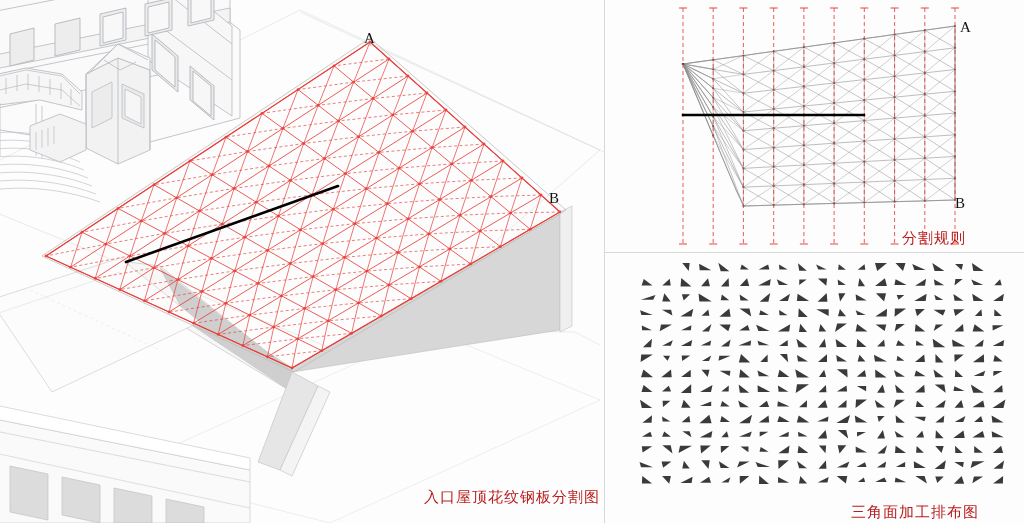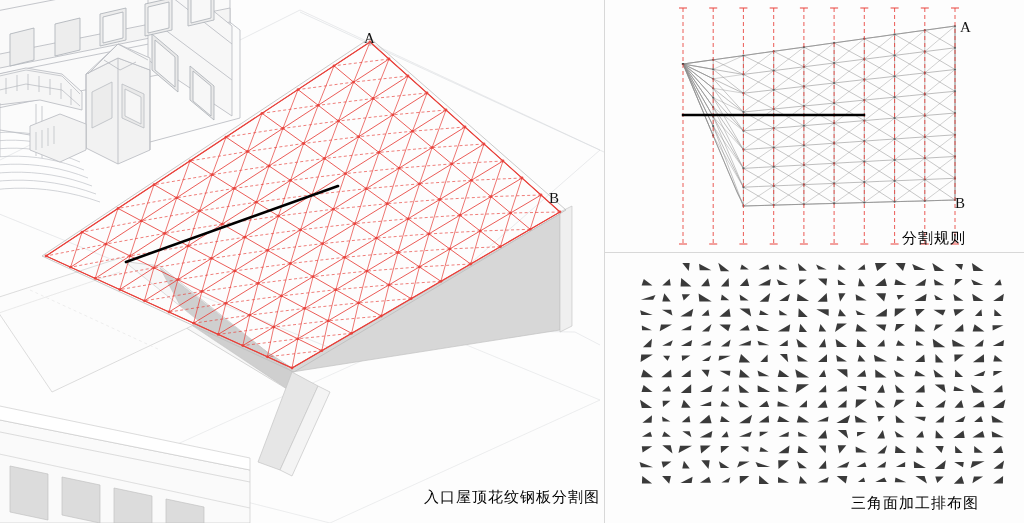--- a/index.html
+++ b/index.html
@@ -11,21 +11,21 @@
   #stage{position:absolute;left:0;top:0;width:1024px;height:523px;background:#fefefe;}
   .panel{position:absolute;overflow:hidden;}
   #panel-main{left:0;top:0;width:604px;height:523px;background:#fdfdfd;}
   #panel-rule{left:605px;top:0;width:419px;height:252px;background:#fdfdfd;}
   #panel-nest{left:605px;top:253px;width:419px;height:270px;background:#fdfdfd;}
   .divider-v{position:absolute;left:604px;top:0;width:1px;height:523px;background:#d8d8d8;}
   .divider-h{position:absolute;left:604px;top:252px;width:420px;height:1px;background:#d8d8d8;}
   .caption{
     position:absolute;
     font-family:Liberation Sans, sans-serif;
-    font-size:15px;color:#000000;letter-spacing:1px;white-space:nowrap;
+    font-size:15px;color:#b91c1c;letter-spacing:1px;white-space:nowrap;
   }
   #cap-main{left:424px;top:488px;}
   #cap-rule{left:902px;top:229px;}
   #cap-nest{left:851px;top:494px;}
   .vlabel{
     position:absolute;
     font-family:"Liberation Serif","DejaVu Serif",serif;
     font-size:15px;color:#111;
   }
   svg{display:block;position:absolute;left:0;top:0;}
@@ -1093,18 +1093,18 @@
           <polygon points="252.9,229.1 260.1,229.1 258.9,224.5" fill="#3a3a3a"></polygon>
           <polygon points="270.3,229.1 281.7,229.1 279.4,224.5" fill="#3a3a3a"></polygon>
           <polygon points="289.8,229.2 301.2,229.2 290.5,224.4" fill="#3a3a3a"></polygon>
           <polygon points="310.4,223.0 319.6,223.0 321.9,230.6" fill="#3a3a3a"></polygon>
           <polygon points="330.3,223.6 338.7,223.6 332.3,230.0" fill="#3a3a3a"></polygon>
           <polygon points="348.9,230.7 359.1,230.7 356.7,222.9" fill="#3a3a3a"></polygon>
           <polygon points="368.9,223.4 378.1,223.4 367.4,230.2" fill="#3a3a3a"></polygon>
           <polygon points="388.1,230.6 397.9,230.6 398.1,223.0" fill="#3a3a3a"></polygon>
         </g>
     </svg>
-    <div class="caption" id="cap-nest" style="left:246px;top:241px;">三角面加工排布图</div>
+    <div class="caption" id="cap-nest" style="left:246px;top:250px;">三角面加工排布图</div>
   </div>
 
   <div class="divider-v"></div>
   <div class="divider-h"></div>
 </div>
 
 </body></html>

